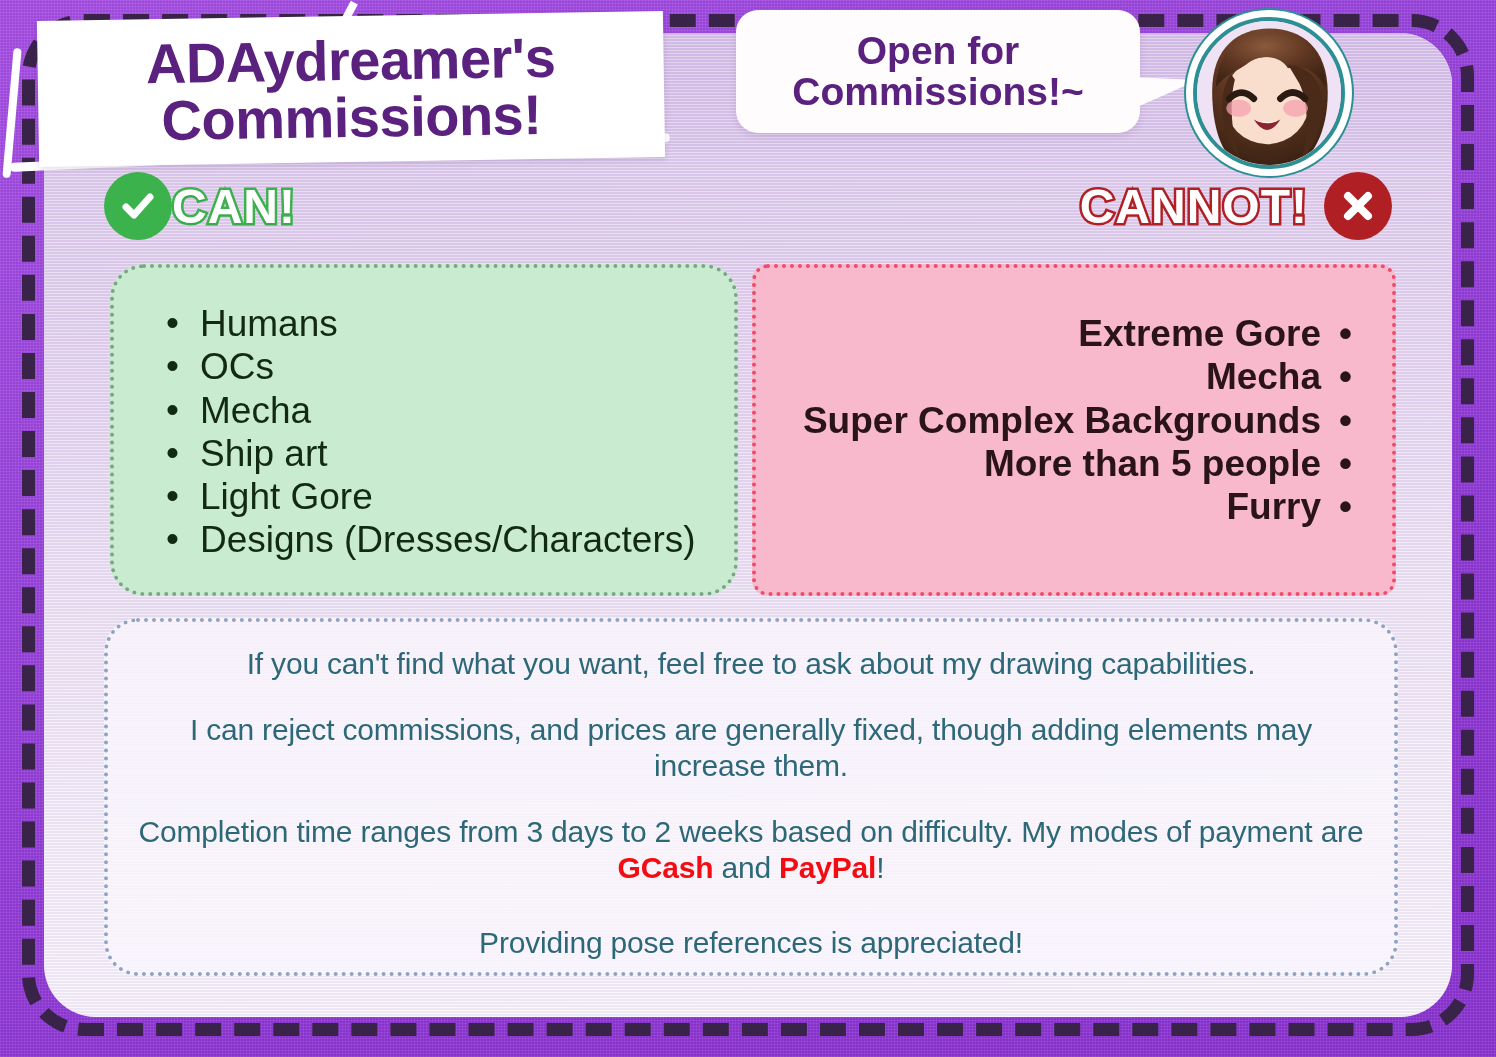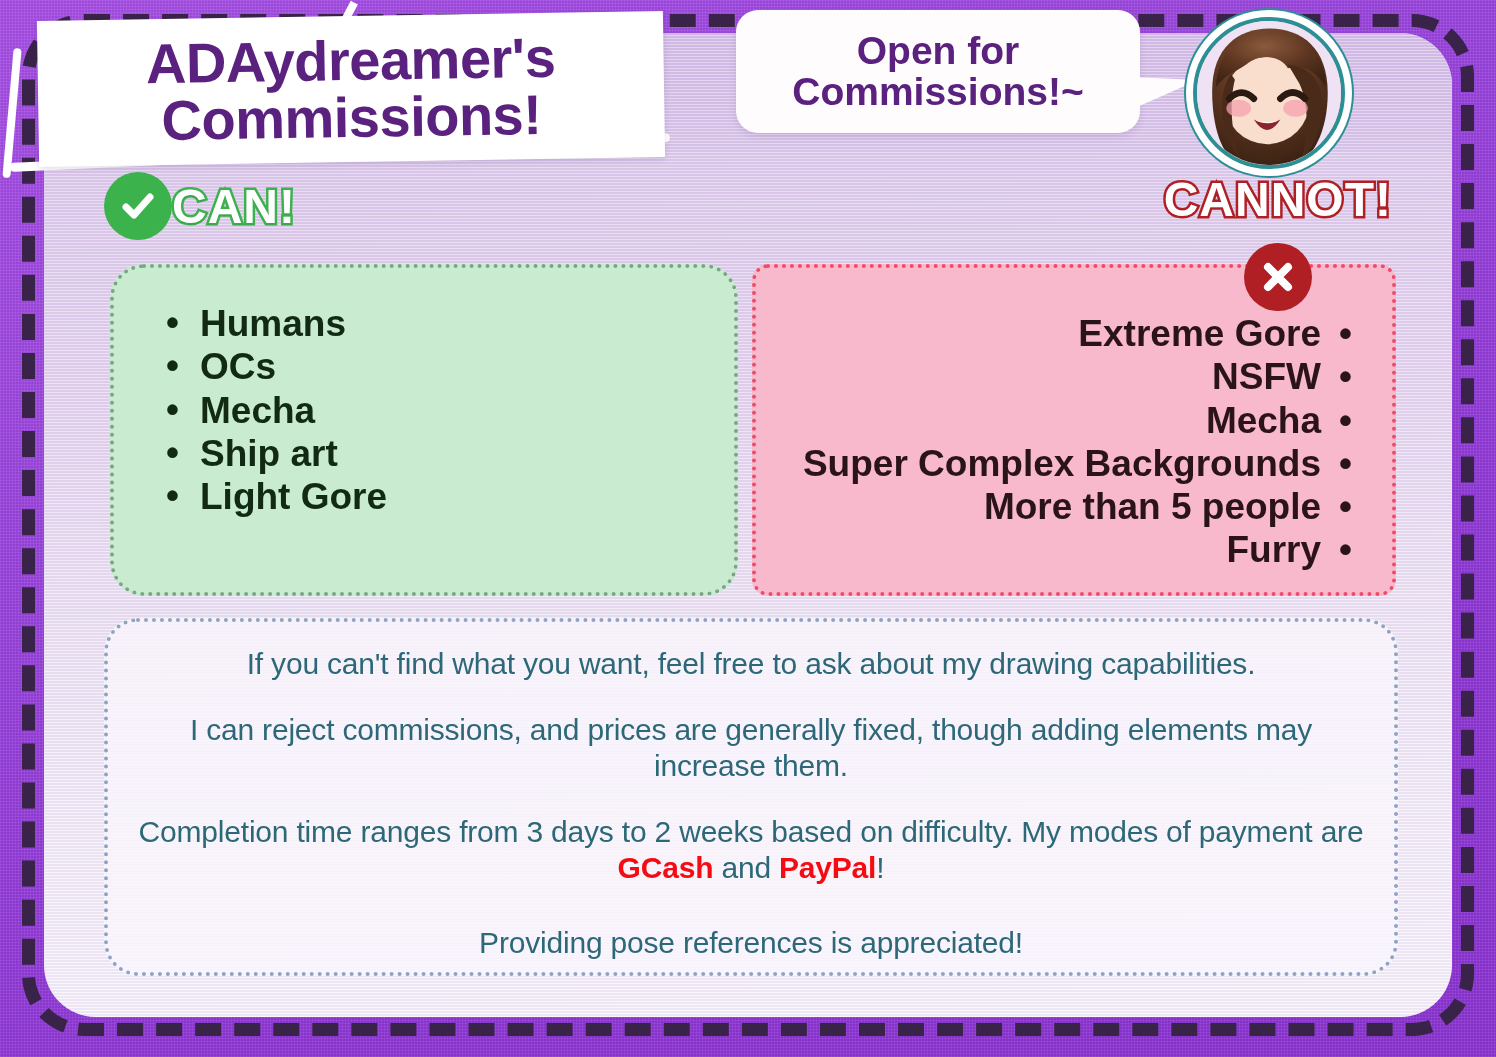--- a/index.html
+++ b/index.html
@@ -181,21 +181,20 @@
     align-items: center;
   }
   .cannot-header {
     position: absolute;
     right: 104px;
     top: 172px;
     z-index: 5;
     display: flex;
     align-items: center;
     gap: 16px;
-    flex-direction: column;
   }
   .badge-circle {
     width: 68px; height: 68px;
     border-radius: 50%;
     display: flex; align-items: center; justify-content: center;
     flex: none;
   }
   .badge-can { background: #3cb24c; }
   .badge-cannot { background: #b01f24; }
   .badge-circle svg { display: block; }
@@ -223,21 +222,20 @@
     position: absolute;
     left: 110px;
     top: 264px;
     width: 628px;
     height: 332px;
     background: #c9ebcf;
     border: 4px dotted #7ba587;
     border-radius: 34px;
     z-index: 4;
     padding: 34px 0 0 42px;
-    font-weight: bold;
   }
   .panel-cannot {
     position: absolute;
     left: 752px;
     top: 264px;
     width: 644px;
     height: 332px;
     background: #f7b9cb;
     border: 4px dotted #ef4a69;
     border-radius: 16px;
@@ -378,27 +376,27 @@
     </span>
   </div>
 
   <div class="panel-can">
     <ul class="can-list">
       <li>Humans</li>
       <li>OCs</li>
       <li>Mecha</li>
       <li>Ship art</li>
       <li>Light Gore</li>
+      <li>Designs (Dresses/Characters)</li>
     </ul>
   </div>
 
   <div class="panel-cannot">
     <ul class="cannot-list">
       <li>Extreme Gore</li>
-      <li>NSFW</li>
       <li>Mecha</li>
       <li>Super Complex Backgrounds</li>
       <li>More than 5 people</li>
       <li>Furry</li>
     </ul>
   </div>
 
   <div class="panel-notes">
     <p class="note">If you can't find what you want, feel free to ask about my drawing capabilities.</p>
     <p class="note">I can reject commissions, and prices are generally fixed, though adding elements may increase them.</p>

